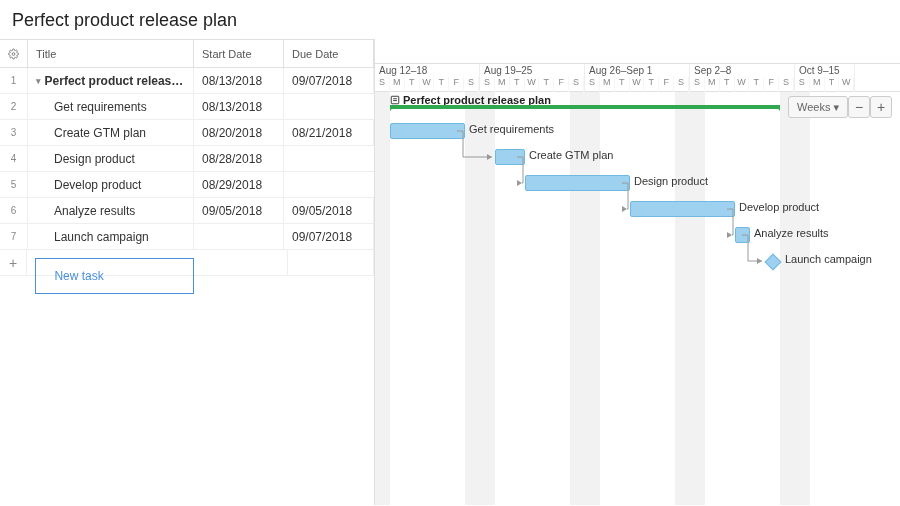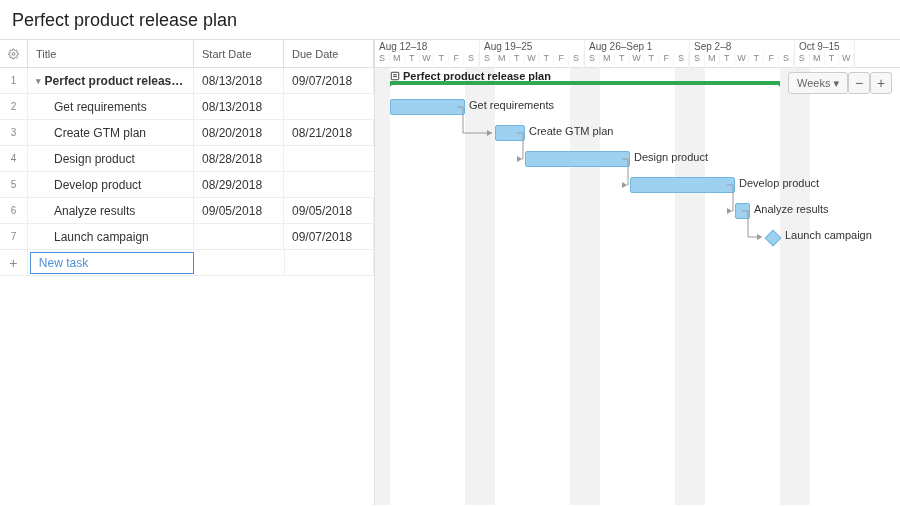--- a/index.html
+++ b/index.html
@@ -14,24 +14,24 @@
 .col-title { width: 166px; }
 .col-start { width: 90px; }
 .col-due { width: 90px; border-right: none; }
 .grid-row { display: flex; height: 26px; border-bottom: 1px solid #eee; }
 .grid-row .cell { display: flex; align-items: center; padding: 0 8px; font-size: 12px; color: #333; border-right: 1px solid #eee; }
 .grid-row .col-gear { color: #888; font-size: 10px; justify-content: center; }
 .grid-row .col-title { overflow: hidden; white-space: nowrap; text-overflow: ellipsis; }
 .parent-row .col-title { font-weight: 600; }
 .chevron { display: inline-block; margin-right: 4px; color: #888; font-size: 9px; }
 .indent { padding-left: 18px; }
-.new-task-row .col-title { color: #4a90d9; border: 1px solid #4a90d9; margin: 2px; padding: 0 8px; height: 22px; }
+.new-task-row .col-title { color: #4a90d9; border: 1px solid #4a90d9; margin: 8px; padding: 0 18px; height: 36px; }
 .new-task-row .col-gear span { font-size: 14px; color: #888; }
 
-.right-panel { flex: 1; position: relative; border-top: 1px solid #e0e0e0; overflow: hidden; }
+.right-panel { flex: 1; position: relative; border-top: 1px solid #e0e0e0; overflow: hidden; margin-top: 24px; }
 .timeline-header { height: 28px; border-bottom: 1px solid #e0e0e0; display: flex; position: relative; }
 .week-group { position: absolute; top: 0; height: 28px; border-right: 1px solid #eee; }
 .week-label { font-size: 10px; color: #555; padding: 1px 4px 0; height: 13px; }
 .day-row { display: flex; height: 15px; }
 .day-cell { width: 15px; text-align: center; font-size: 9px; color: #888; border-right: 1px solid #f5f5f5; }
 .weekend-bg { position: absolute; top: 0; bottom: 0; background: #f2f2f2; width: 15px; }
 .gantt-body { position: relative; }
 .gantt-row { height: 26px; position: relative; }
 .bar { position: absolute; height: 16px; top: 5px; border-radius: 2px; }
 .bar-parent { height: 4px; top: 13px; background: #2fa84f; }

